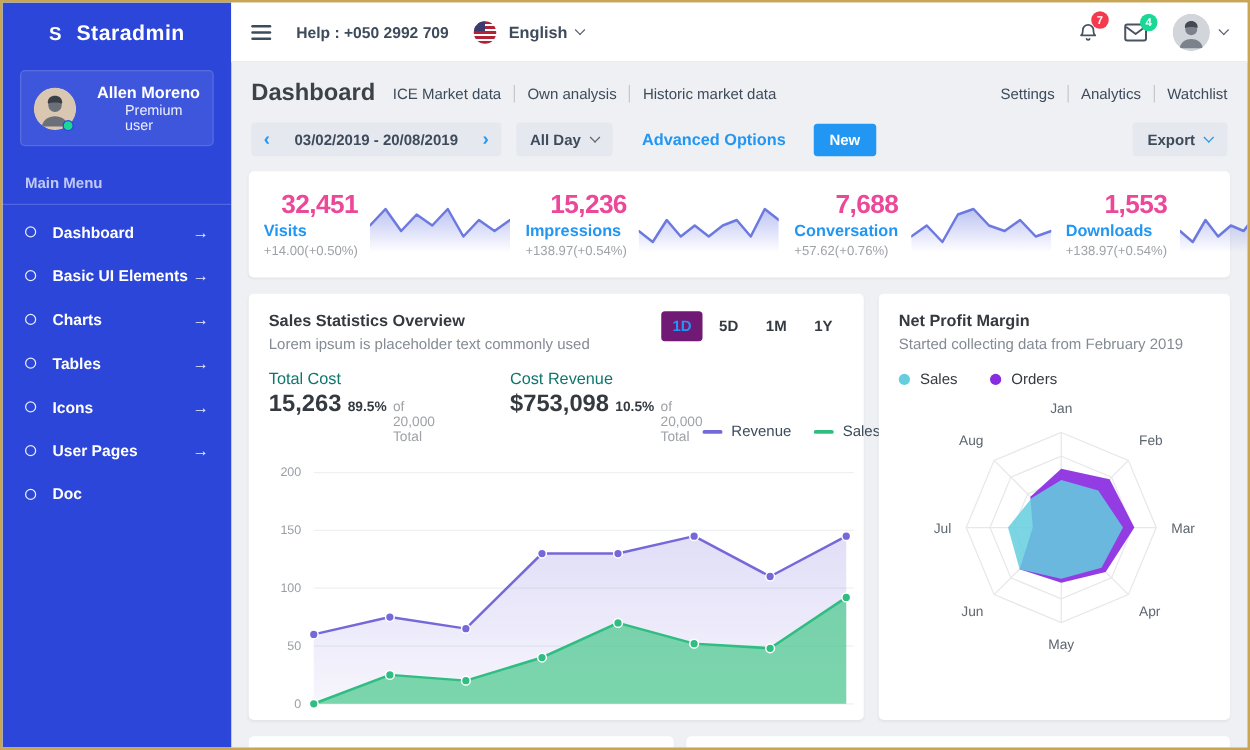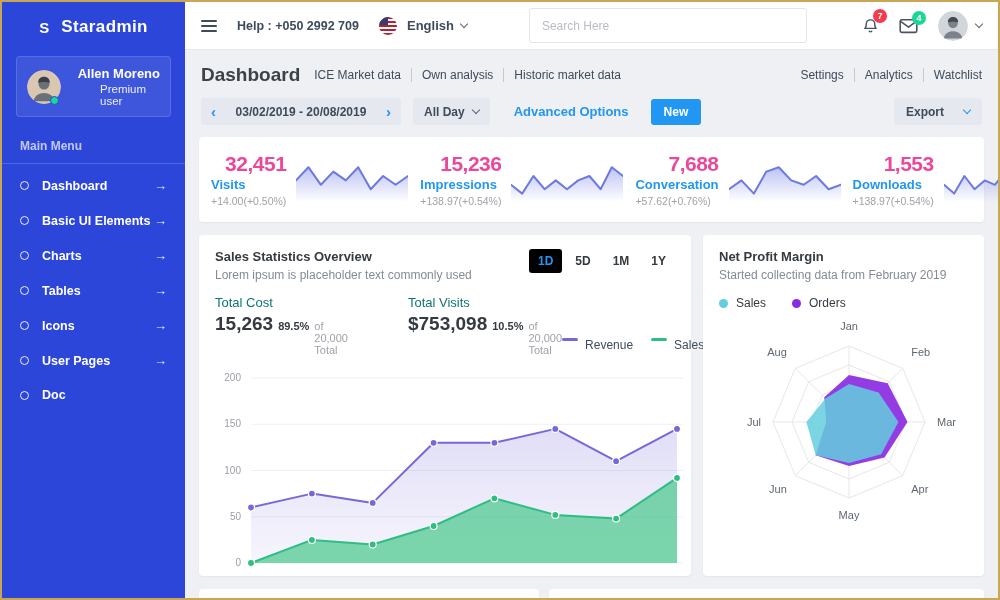--- a/index.html
+++ b/index.html
@@ -54,48 +54,48 @@
   .hlink + .hlink { border-left:1px solid #c8c8c8; margin-left:10px; padding-left:10px; }
   .head-right { margin-left:auto; }
 
   .toolbar { display:flex; align-items:center; margin:0 2px 12px; }
   .pill { background:#e5e8ef; border-radius:3px; height:27px; display:flex; align-items:center; font-size:12px; font-weight:bold; color:#3e4b5b; }
   .date-pill { width:200px; justify-content:space-between; padding:0 10px; cursor:pointer; }
   .nav-arrow { color:#2196f3; font-size:15px; font-weight:bold; cursor:pointer; line-height:1; }
   .allday { margin-left:12px; padding:0 11px; gap:8px; cursor:pointer;justify-content:center; }
   .adv { margin-left:24px; font-size:13px; font-weight:bold; color:#2196f3; cursor:pointer; }
   .new-btn { margin-left:22px; background:#2196f3; color:#fff; font-size:12px; font-weight:bold; border:none; border-radius:3px; padding:6px 13px; cursor:pointer; }
-  .export { margin-left:auto; padding:0 12px; gap:20px; cursor:pointer; }
+  .export { margin-left:auto; padding:0 12px; gap:8px; cursor:pointer; }
   .export .chev { border-color:#2196f3; }
 
   .card { background:#fff; border-radius:4px; box-shadow:0 1px 2px rgba(0,0,0,.05); }
   .stats-card { display:flex; align-items:center; padding:15px 6px; margin-bottom:13px; }
   .stat { flex:1; display:flex; align-items:center; justify-content:center; gap:10px; padding:0 6px; cursor:default; }
   .stat-val { font-size:21px; font-weight:bold; color:#ec4899; letter-spacing:-.5px;text-align:right; }
   .stat-label { font-size:13px; font-weight:bold; color:#2196f3; margin-top:1px; }
   .stat-change { font-size:10.5px; color:#9fa2a7; margin-top:3px; }
 
   .main-row { display:flex; gap:12px; align-items:stretch; height:341px; }
   .sales-card { flex:1; padding:14px 16px; min-width:0; }
   .profit-card { width:281px; flex-shrink:0; padding:14px 16px; }
   .card-title { font-size:13px; font-weight:bold; color:#343a40; }
   .card-sub { font-size:12px; color:#858b94; margin-top:4px; }
   .sales-head { display:flex; align-items:flex-start; }
   .range-tabs { margin-left:auto; display:flex; gap:4px; }
   .rtab { font-size:12px; font-weight:bold; color:#343a40; padding:5px 9px; border-radius:3px; cursor:pointer; }
-  .rtab.active { background:#000000; color:#2196f3;margin-left:22px; }
+  .rtab.active { background:#701a75; color:#2196f3;margin-left:22px; }
   .totals-row { display:flex; align-items:flex-end; margin-top:13px; }
   .t-label { font-size:13px; color:#0f766e; }
   .t-line { display:flex; align-items:baseline; gap:5px; margin-top:3px; }
   .t-value { font-size:19px; font-weight:bold; color:#343a40; }
   .t-pct { font-size:11px; font-weight:bold; color:#343a40; }
   .t-suffix { font-size:11px; color:#9fa2a7; }
   .total-block + .total-block { margin-left:60px; }
   .line-legend { margin-left:auto; display:flex; gap:18px; align-items:center; padding-bottom:4px; }
-  .ll-item { display:flex; align-items:flex-start; gap:7px; font-size:12px; color:#3e4b5b; }
+  .ll-item { display:flex; align-items:center; gap:7px; font-size:12px; color:#3e4b5b; }
   .ll-dash { width:16px; height:3px; border-radius:2px; }
   .dot-legend { display:flex; gap:26px; margin-top:14px; }
   .dl-item { display:flex; align-items:center; gap:8px; font-size:12px; color:#343a40; }
   .dl-dot { width:9px; height:9px; border-radius:50%; }
   #sales-chart { margin-top:10px; }
   #radar-chart { display:flex; justify-content:center; margin-top:6px; }
 
   .stub-row { position:absolute; left:14px; right:14px; bottom:0; display:flex; gap:10px; }
   .stub { height:9px; background:#fff; border-radius:4px 4px 0 0; box-shadow:0 1px 2px rgba(0,0,0,.05); }
   .stub-a { flex:0 0 340px; }
@@ -172,21 +172,20 @@
           <span></span>
           <span></span>
           <span></span>
         </div>
       <div class="help-text">Help : +050 2992 709</div>
       <span class="flag"></span>
       <div class="lang">
         <span class="lang-label">English</span>
         <span class="chev"></span>
       </div>
-      <input class="search" placeholder="Search Here" style="">
       <div class="tb-icons">
         <div class="icon-wrap">
           <svg width="17" height="19" viewBox="0 0 24 24" fill="none" stroke="#4a5361" stroke-width="2" stroke-linecap="round" stroke-linejoin="round">
             <path d="M18 10a6 6 0 1 0-12 0c0 5-2 6-2 6h16s-2-1-2-6"></path>
               <path d="M10.3 20a2 2 0 0 0 3.4 0"></path>
           </svg>
           <span class="badge red">7</span>
         </div>
         <div class="icon-wrap">
           <svg width="19" height="16" viewBox="0 0 24 20" fill="none" stroke="#4a5361" stroke-width="2" stroke-linejoin="round">
@@ -331,21 +330,21 @@
           <div class="totals-row">
             <div class="total-block">
               <div class="t-label">Total Cost</div>
               <div class="t-line">
                 <span class="t-value">15,263</span>
                 <span class="t-pct">89.5%</span>
                 <span class="t-suffix">of 20,000 Total</span>
               </div>
             </div>
             <div class="total-block">
-              <div class="t-label">Total Visits</div>
+              <div class="t-label">Cost Revenue</div>
               <div class="t-line">
                 <span class="t-value">$753,098</span>
                 <span class="t-pct">10.5%</span>
                 <span class="t-suffix">of 20,000 Total</span>
               </div>
             </div>
             <div class="line-legend" id="line-legend">
                 <span class="ll-item">
                   <span class="ll-dash" style="background:#7568d9"></span>
                   <span>Revenue</span>

